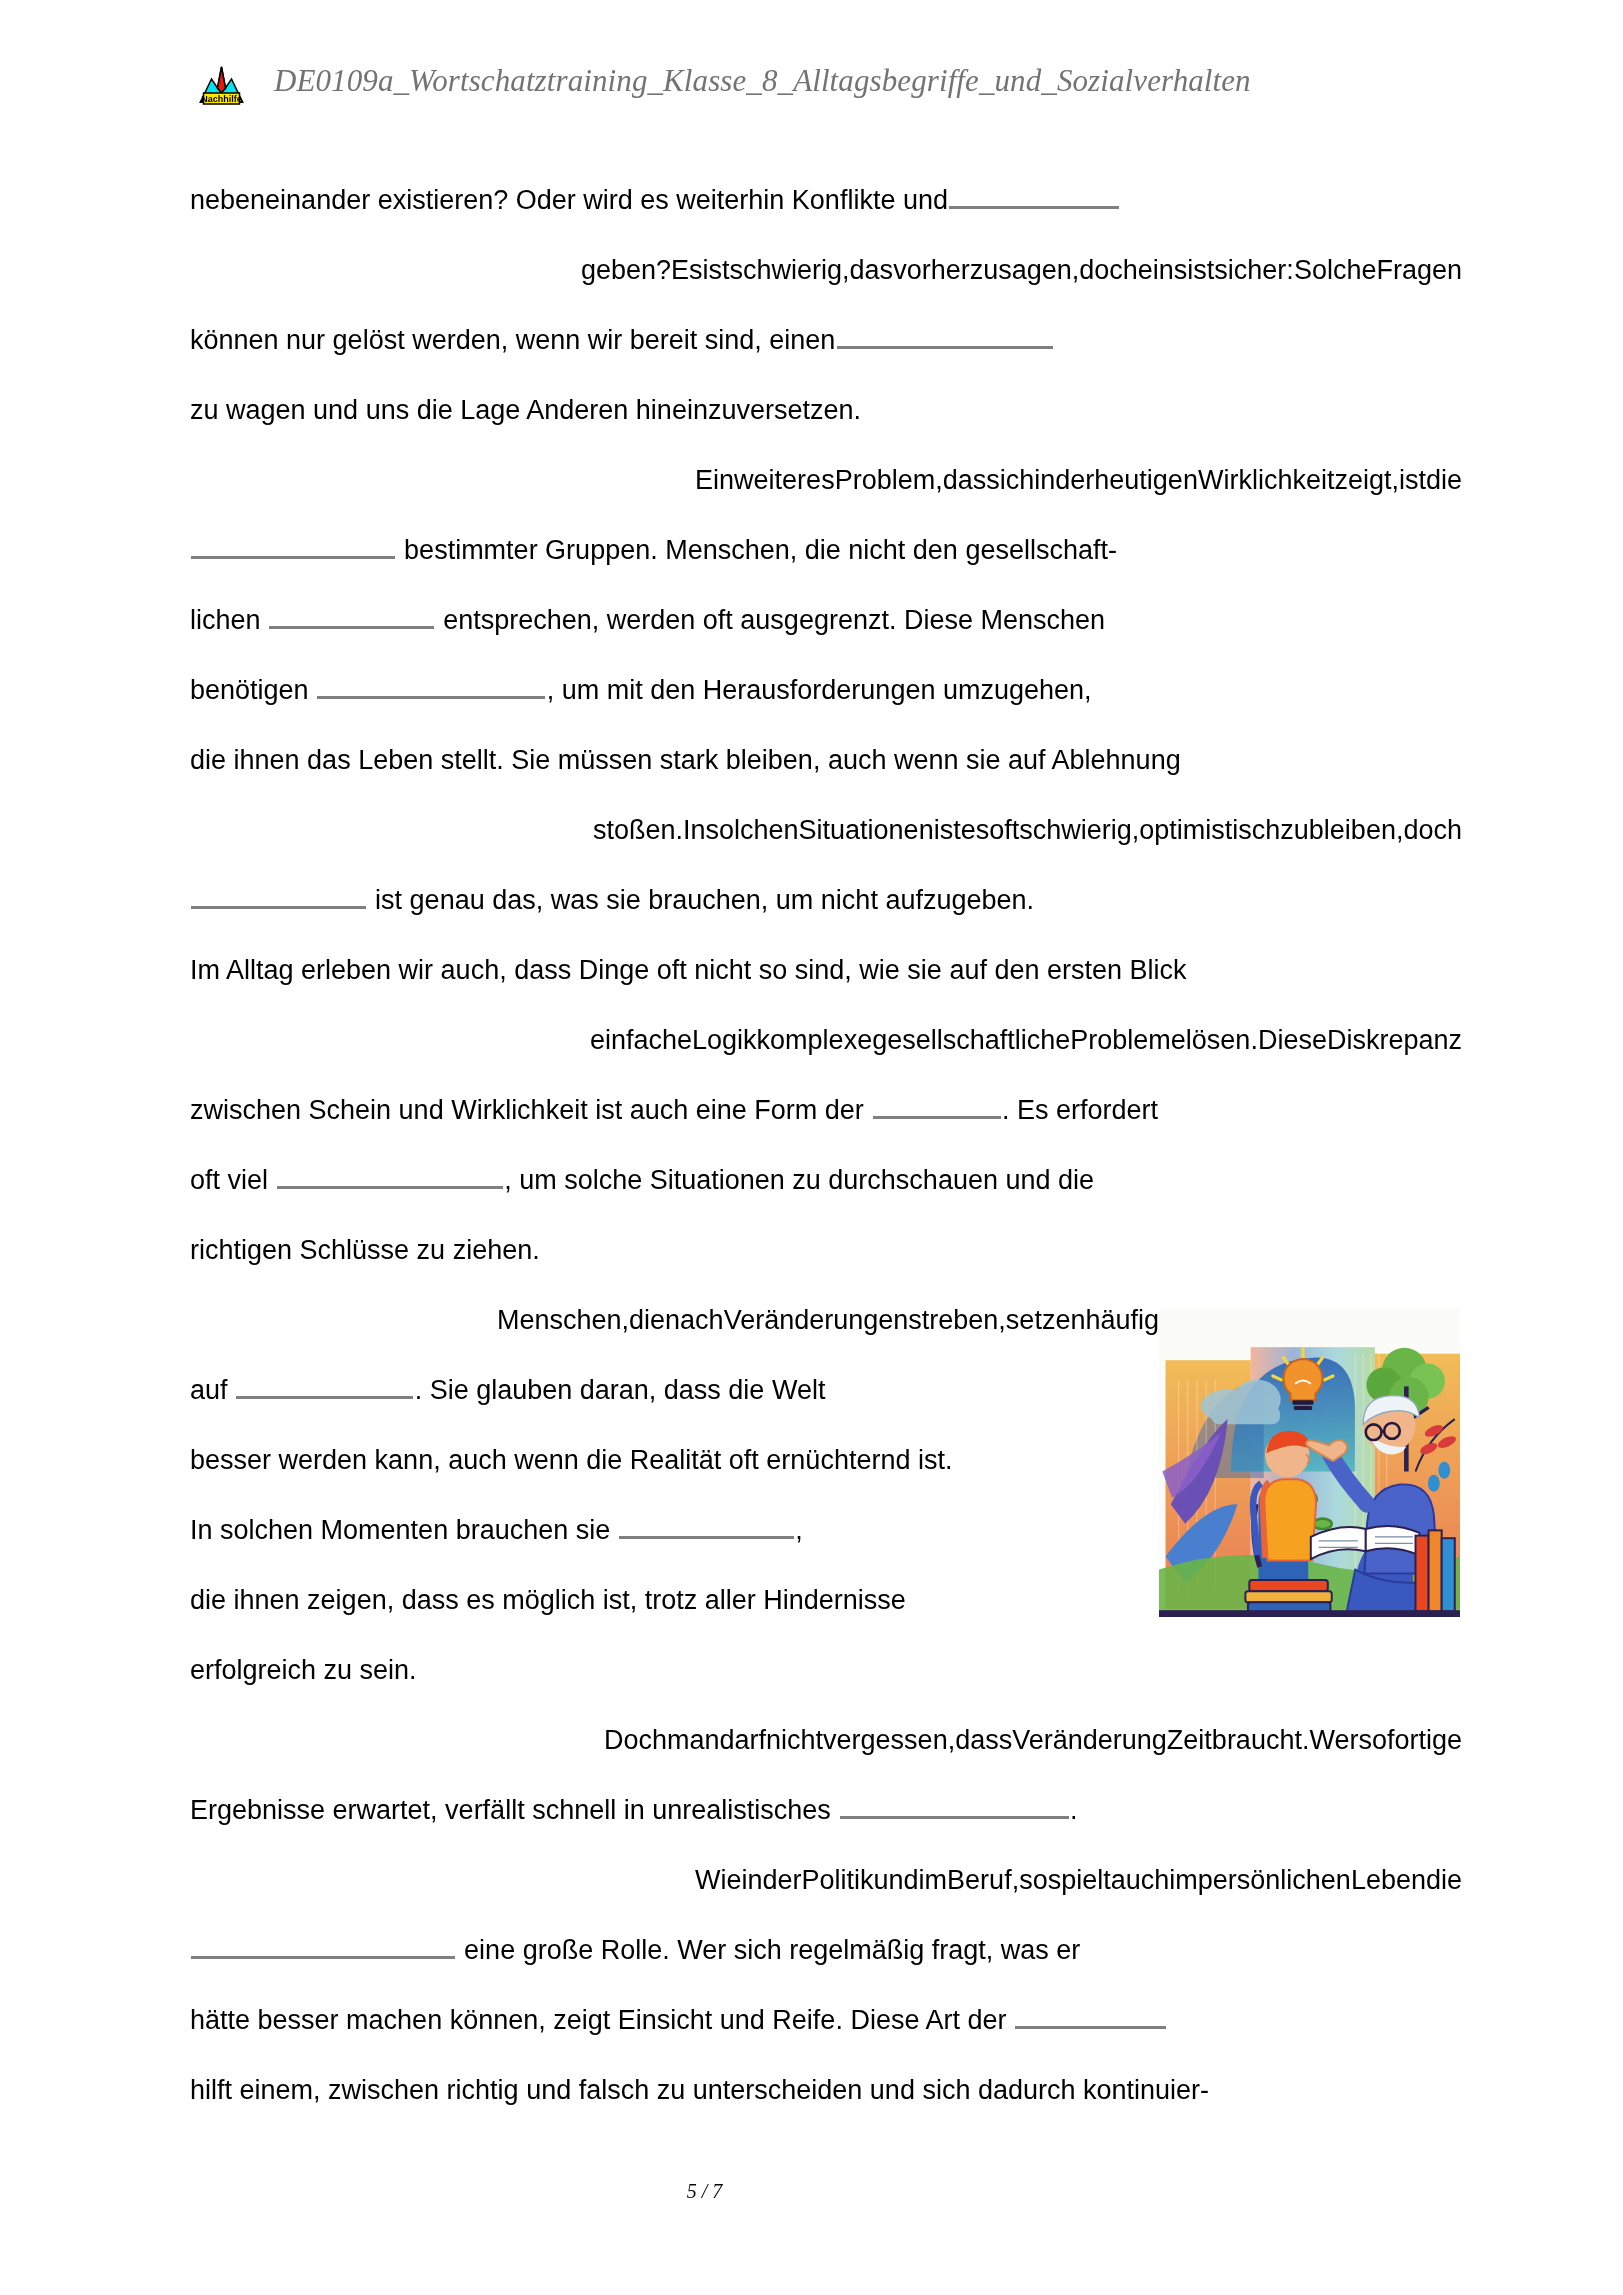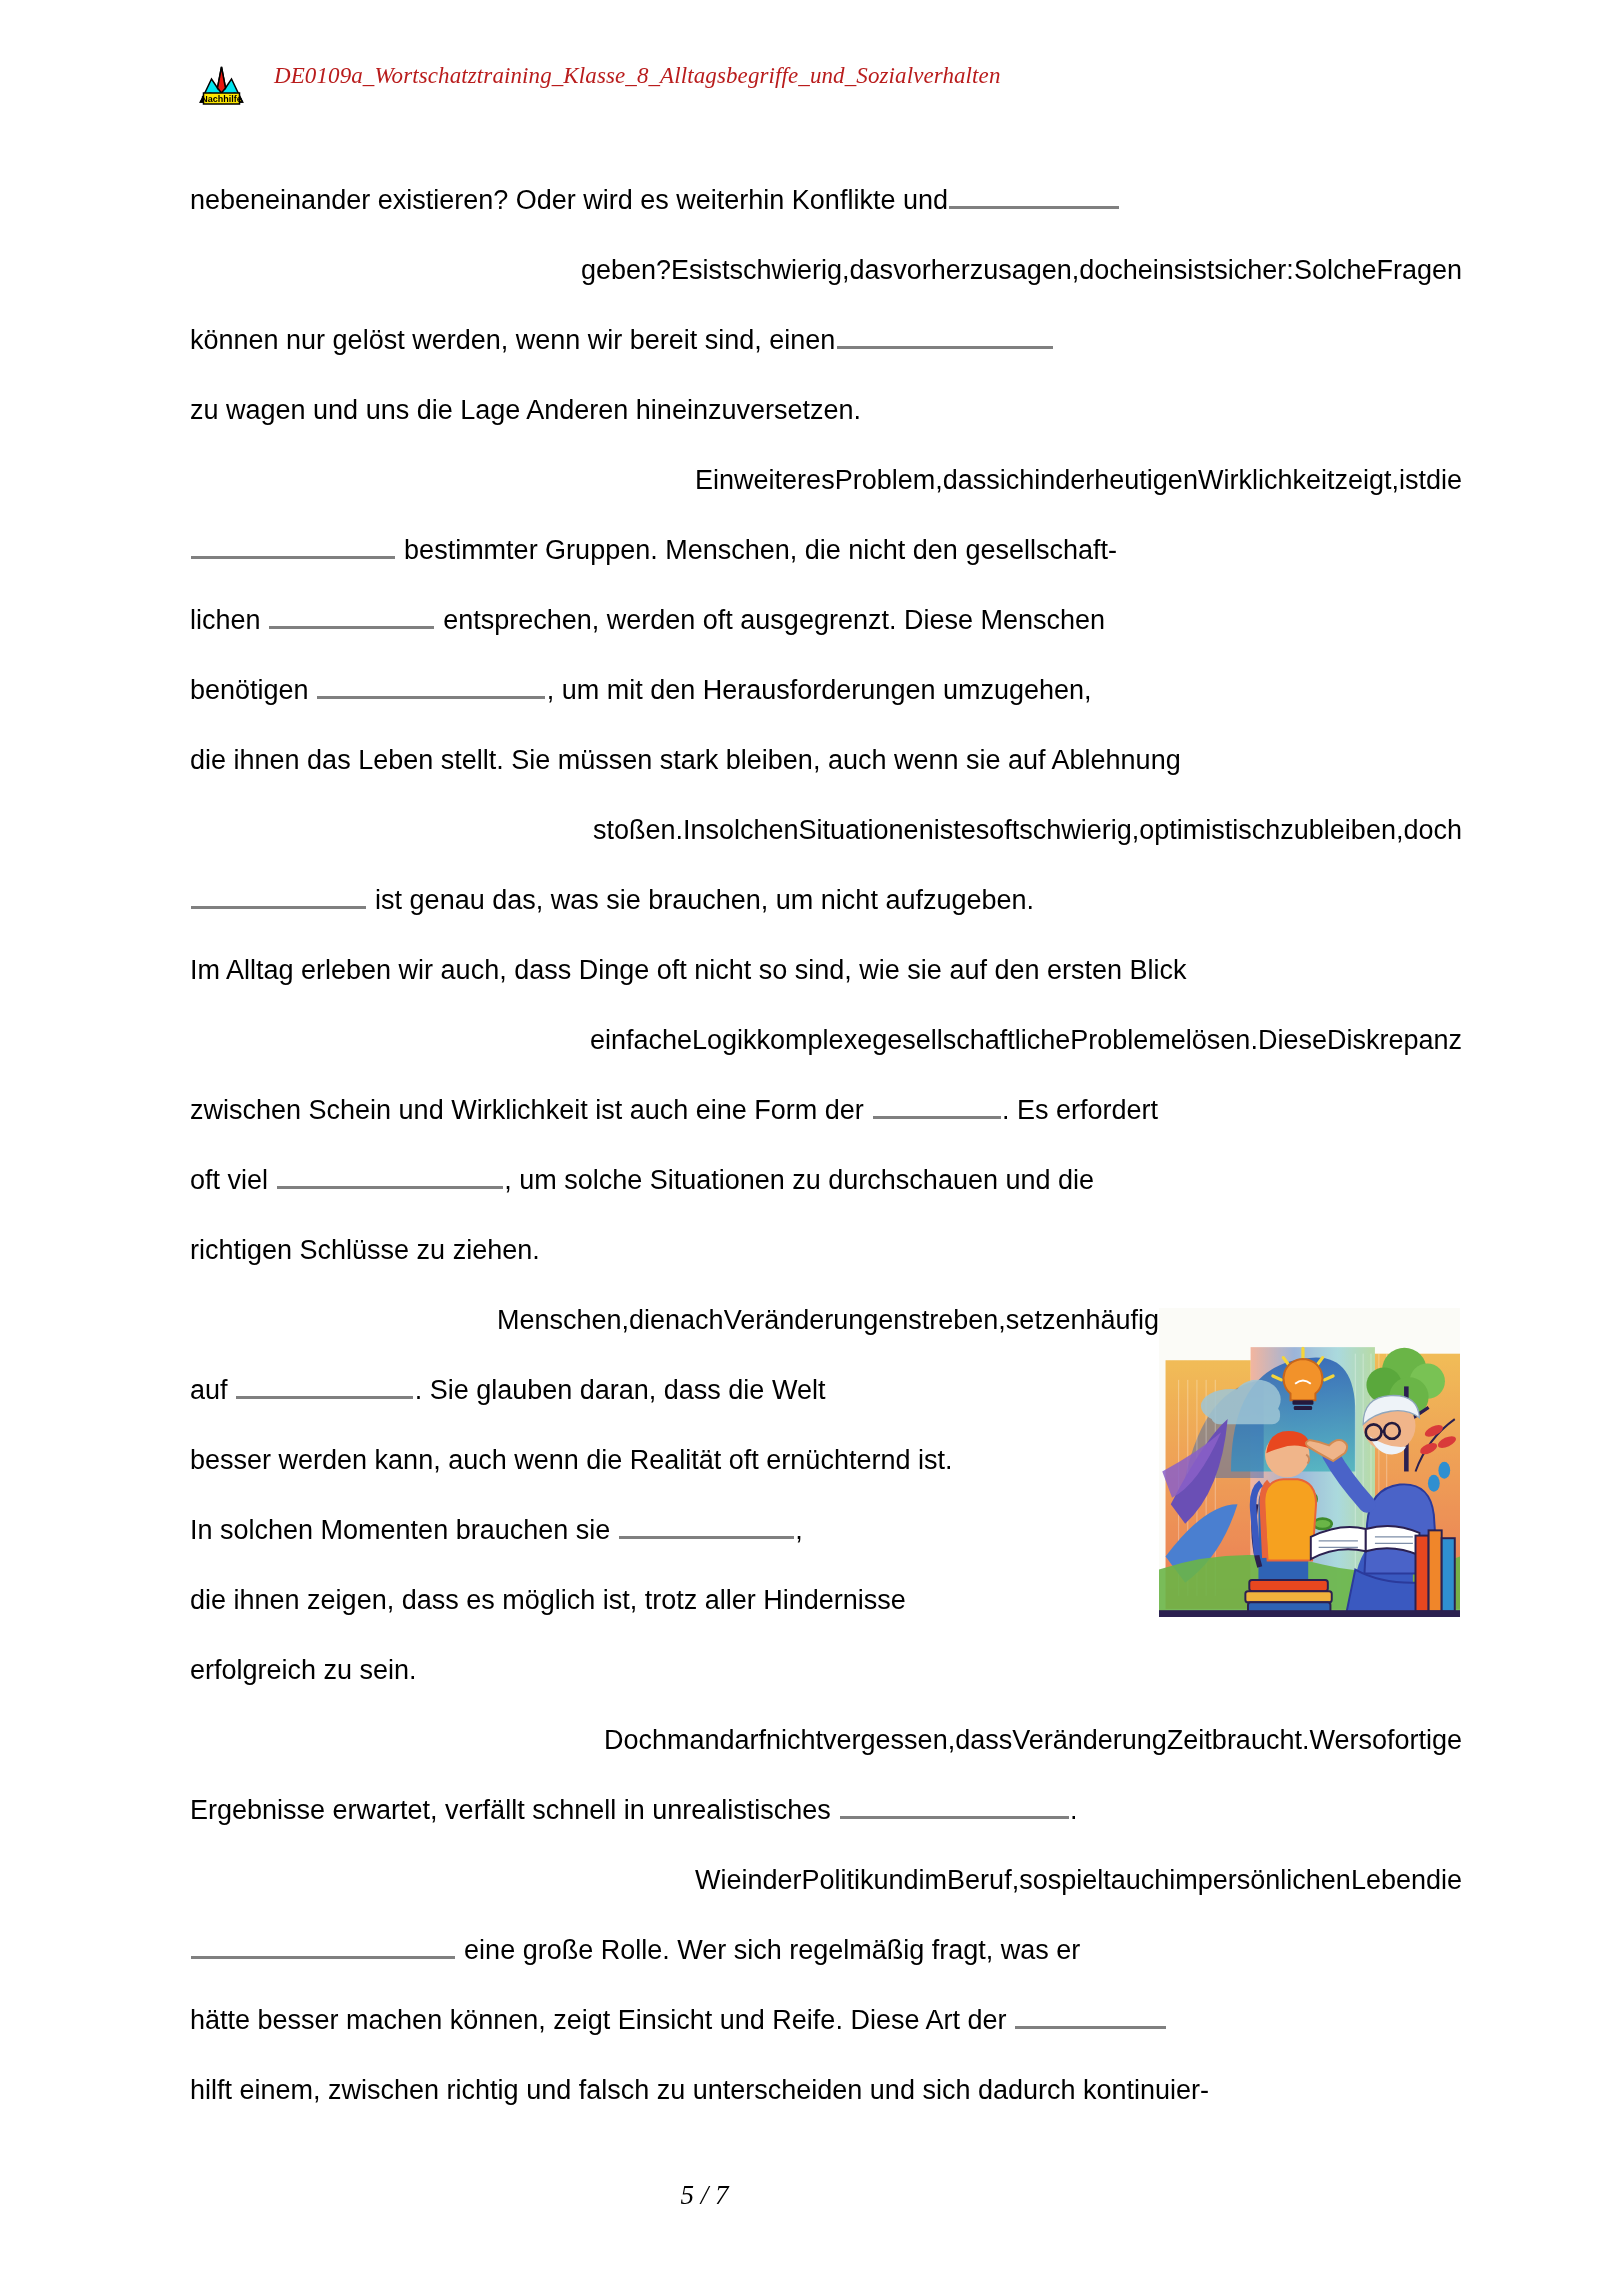--- a/index.html
+++ b/index.html
@@ -29,23 +29,23 @@
   }
   .logo {
     width: 51px;
     height: 48px;
     flex: 0 0 auto;
     display: block;
   }
   .header-title {
     font-family: "Liberation Serif", serif;
     font-style: italic;
-    font-size: 23px;
+    font-size: 31px;
     letter-spacing: 0.1px;
-    color: #b91c1c;
+    color: #737373;
     white-space: nowrap;
   }
 
   
   .body {
     position: absolute;
     left: 190px;
     top: 165px;
     width: 1272px;
   }
@@ -90,21 +90,21 @@
 
   
   .footer {
     position: absolute;
     left: 0;
     top: 2180px;
     width: 1409px;
     text-align: center;
     font-family: "Liberation Serif", serif;
     font-style: italic;
-    font-size: 27px;
+    font-size: 20px;
     color: #000000;
   }
 </style>
 </head>
 <body>
 
 <div class="page">
 
   <div class="header">
     <svg class="logo" viewBox="0 0 100 96" aria-hidden="true">

